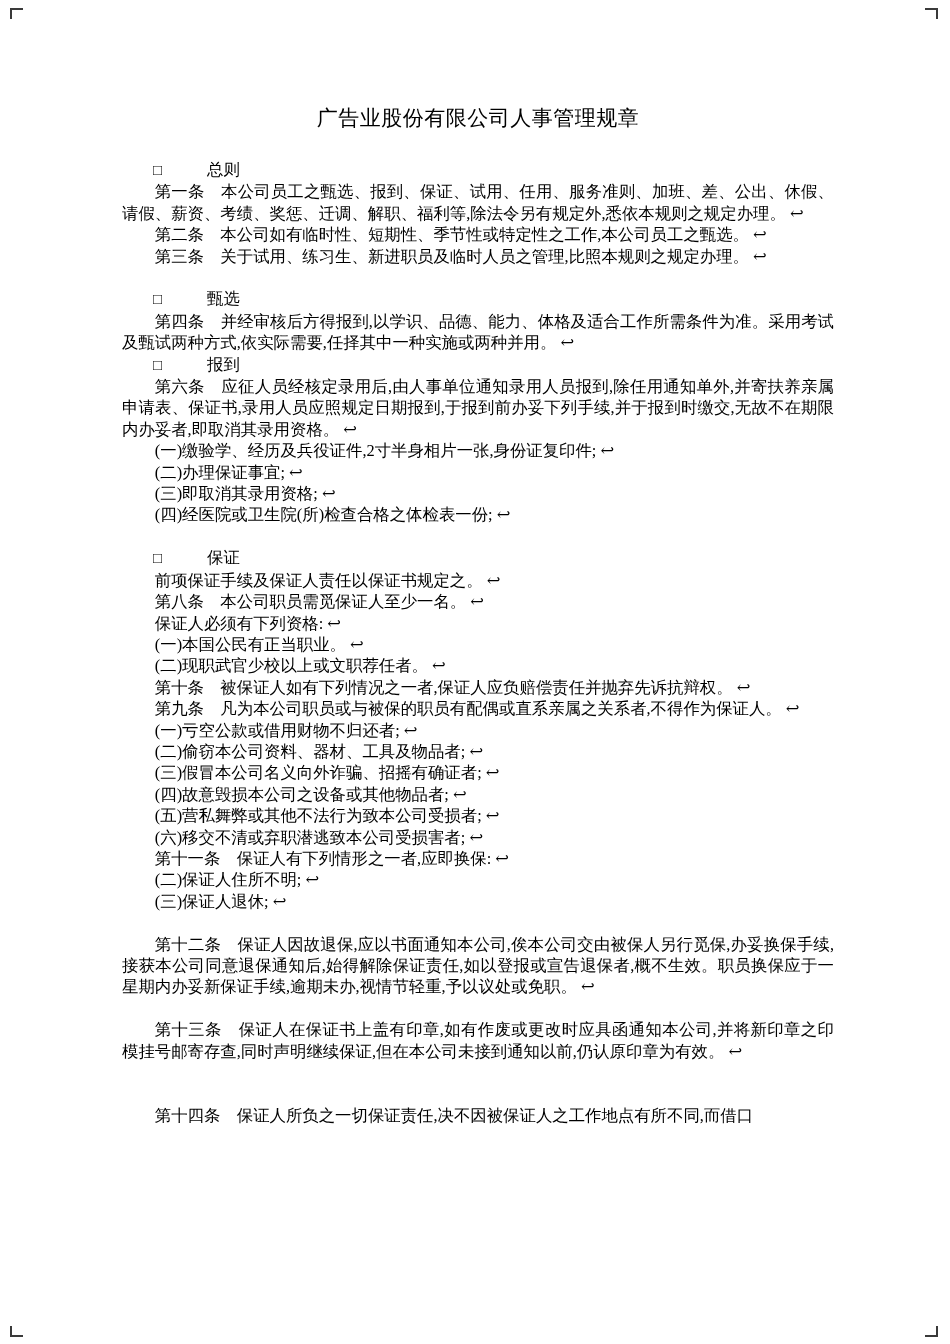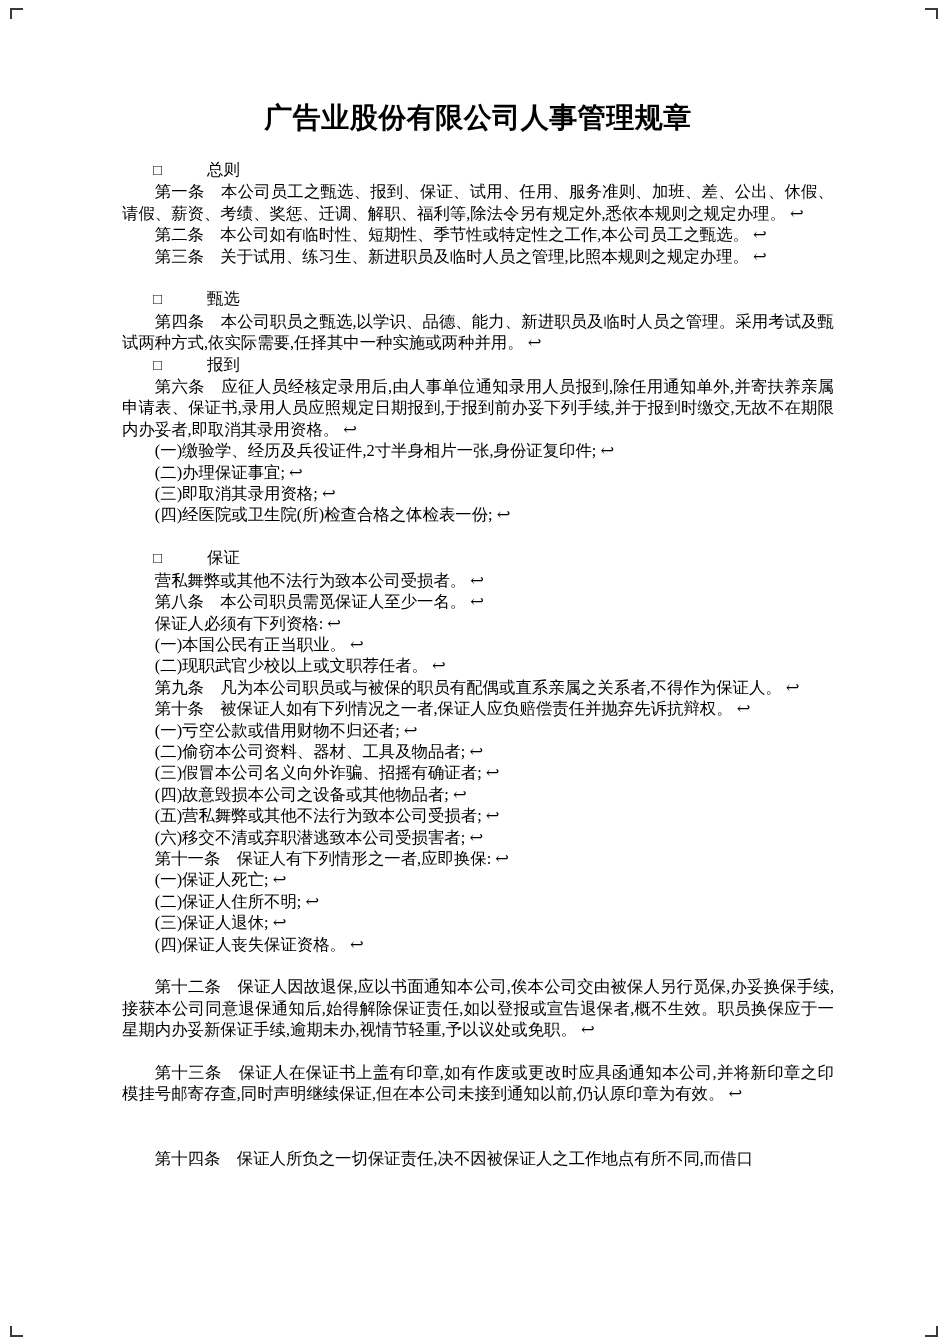--- a/index.html
+++ b/index.html
@@ -29,22 +29,22 @@
   .content {
     position: absolute;
     left: 122px;
     top: 104px;
     width: 712px;
     font-size: 16.4px;
     line-height: 21.4px;
     text-align: justify;
   }
   .doc-title {
-    font-size: 28px;
-    font-weight: bold;
+    font-size: 21px;
+    font-weight: normal;
     text-align: center;
     letter-spacing: 0.5px;
     margin: 0 0 27px 0;
     line-height: 28px;
   }
   .heading {
     padding-left: 31px;
   }
   .heading .box {
     display: inline-block;
@@ -70,47 +70,45 @@
 
   <div class="content">
     <h1 class="doc-title">广告业股份有限公司人事管理规章</h1>
     <div>
         <div class="heading"><span class="box">□</span><span>总则</span></div>
         <div class="para">第一条　本公司员工之甄选、报到、保证、试用、任用、服务准则、加班、差、公出、休假、请假、薪资、考绩、奖惩、迁调、解职、福利等,除法令另有规定外,悉依本规则之规定办理。 ↩</div>
         <div class="para">第二条　本公司如有临时性、短期性、季节性或特定性之工作,本公司员工之甄选。 ↩</div>
         <div class="para">第三条　关于试用、练习生、新进职员及临时人员之管理,比照本规则之规定办理。 ↩</div>
         <div class="spacer"></div>
         <div class="heading"><span class="box">□</span><span>甄选</span></div>
-        <div class="para">第四条　本公司职员之甄选,以学识、品德、能力、新进职员及临时人员之管理。采用考试及甄试两种方式,依实际需要,任择其中一种实施或两种并用。 ↩</div>
+        <div class="para">第四条　并经审核后方得报到,以学识、品德、能力、体格及适合工作所需条件为准。采用考试及甄试两种方式,依实际需要,任择其中一种实施或两种并用。 ↩</div>
         <div class="heading"><span class="box">□</span><span>报到</span></div>
         <div class="para">第六条　应征人员经核定录用后,由人事单位通知录用人员报到,除任用通知单外,并寄扶养亲属申请表、保证书,录用人员应照规定日期报到,于报到前办妥下列手续,并于报到时缴交,无故不在期限内办妥者,即取消其录用资格。 ↩</div>
         <div class="para">(一)缴验学、经历及兵役证件,2寸半身相片一张,身份证复印件; ↩</div>
         <div class="para">(二)办理保证事宜; ↩</div>
         <div class="para">(三)即取消其录用资格; ↩</div>
         <div class="para">(四)经医院或卫生院(所)检查合格之体检表一份; ↩</div>
         <div class="spacer"></div>
         <div class="heading"><span class="box">□</span><span>保证</span></div>
-        <div class="para">营私舞弊或其他不法行为致本公司受损者。 ↩</div>
+        <div class="para">前项保证手续及保证人责任以保证书规定之。 ↩</div>
         <div class="para">第八条　本公司职员需觅保证人至少一名。 ↩</div>
         <div class="para">保证人必须有下列资格: ↩</div>
         <div class="para">(一)本国公民有正当职业。 ↩</div>
         <div class="para">(二)现职武官少校以上或文职荐任者。 ↩</div>
+        <div class="para">第十条　被保证人如有下列情况之一者,保证人应负赔偿责任并抛弃先诉抗辩权。 ↩</div>
         <div class="para">第九条　凡为本公司职员或与被保的职员有配偶或直系亲属之关系者,不得作为保证人。 ↩</div>
-        <div class="para">第十条　被保证人如有下列情况之一者,保证人应负赔偿责任并抛弃先诉抗辩权。 ↩</div>
         <div class="para">(一)亏空公款或借用财物不归还者; ↩</div>
         <div class="para">(二)偷窃本公司资料、器材、工具及物品者; ↩</div>
         <div class="para">(三)假冒本公司名义向外诈骗、招摇有确证者; ↩</div>
         <div class="para">(四)故意毁损本公司之设备或其他物品者; ↩</div>
         <div class="para">(五)营私舞弊或其他不法行为致本公司受损者; ↩</div>
         <div class="para">(六)移交不清或弃职潜逃致本公司受损害者; ↩</div>
         <div class="para">第十一条　保证人有下列情形之一者,应即换保: ↩</div>
-        <div class="para">(一)保证人死亡; ↩</div>
         <div class="para">(二)保证人住所不明; ↩</div>
         <div class="para">(三)保证人退休; ↩</div>
-        <div class="para">(四)保证人丧失保证资格。 ↩</div>
         <div class="spacer"></div>
         <div class="para">第十二条　保证人因故退保,应以书面通知本公司,俟本公司交由被保人另行觅保,办妥换保手续,接获本公司同意退保通知后,始得解除保证责任,如以登报或宣告退保者,概不生效。职员换保应于一星期内办妥新保证手续,逾期未办,视情节轻重,予以议处或免职。 ↩</div>
         <div class="spacer"></div>
         <div class="para">第十三条　保证人在保证书上盖有印章,如有作废或更改时应具函通知本公司,并将新印章之印模挂号邮寄存查,同时声明继续保证,但在本公司未接到通知以前,仍认原印章为有效。 ↩</div>
         <div class="spacer"></div>
         <div class="spacer"></div>
         <div class="para">第十四条　保证人所负之一切保证责任,决不因被保证人之工作地点有所不同,而借口</div>
       </div>
   </div>
 </div>

